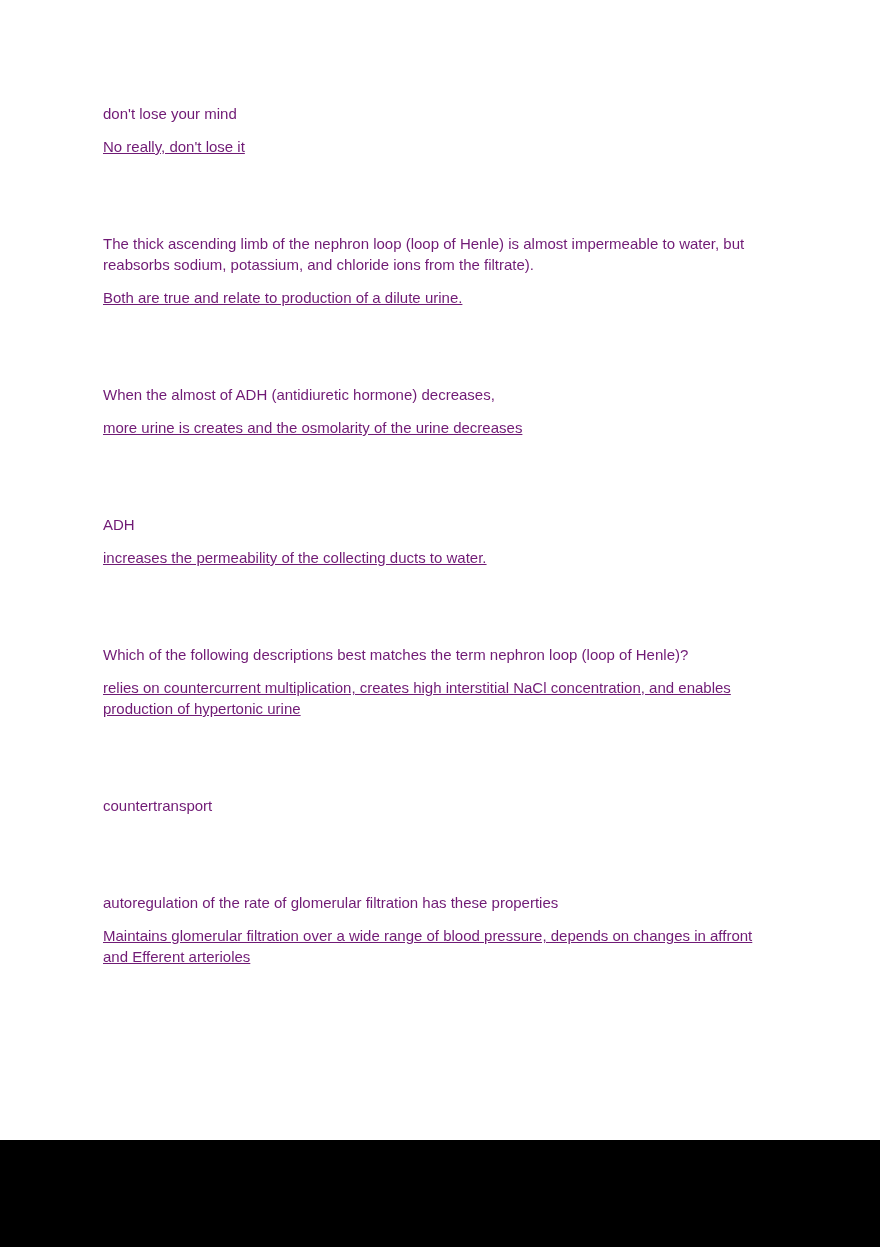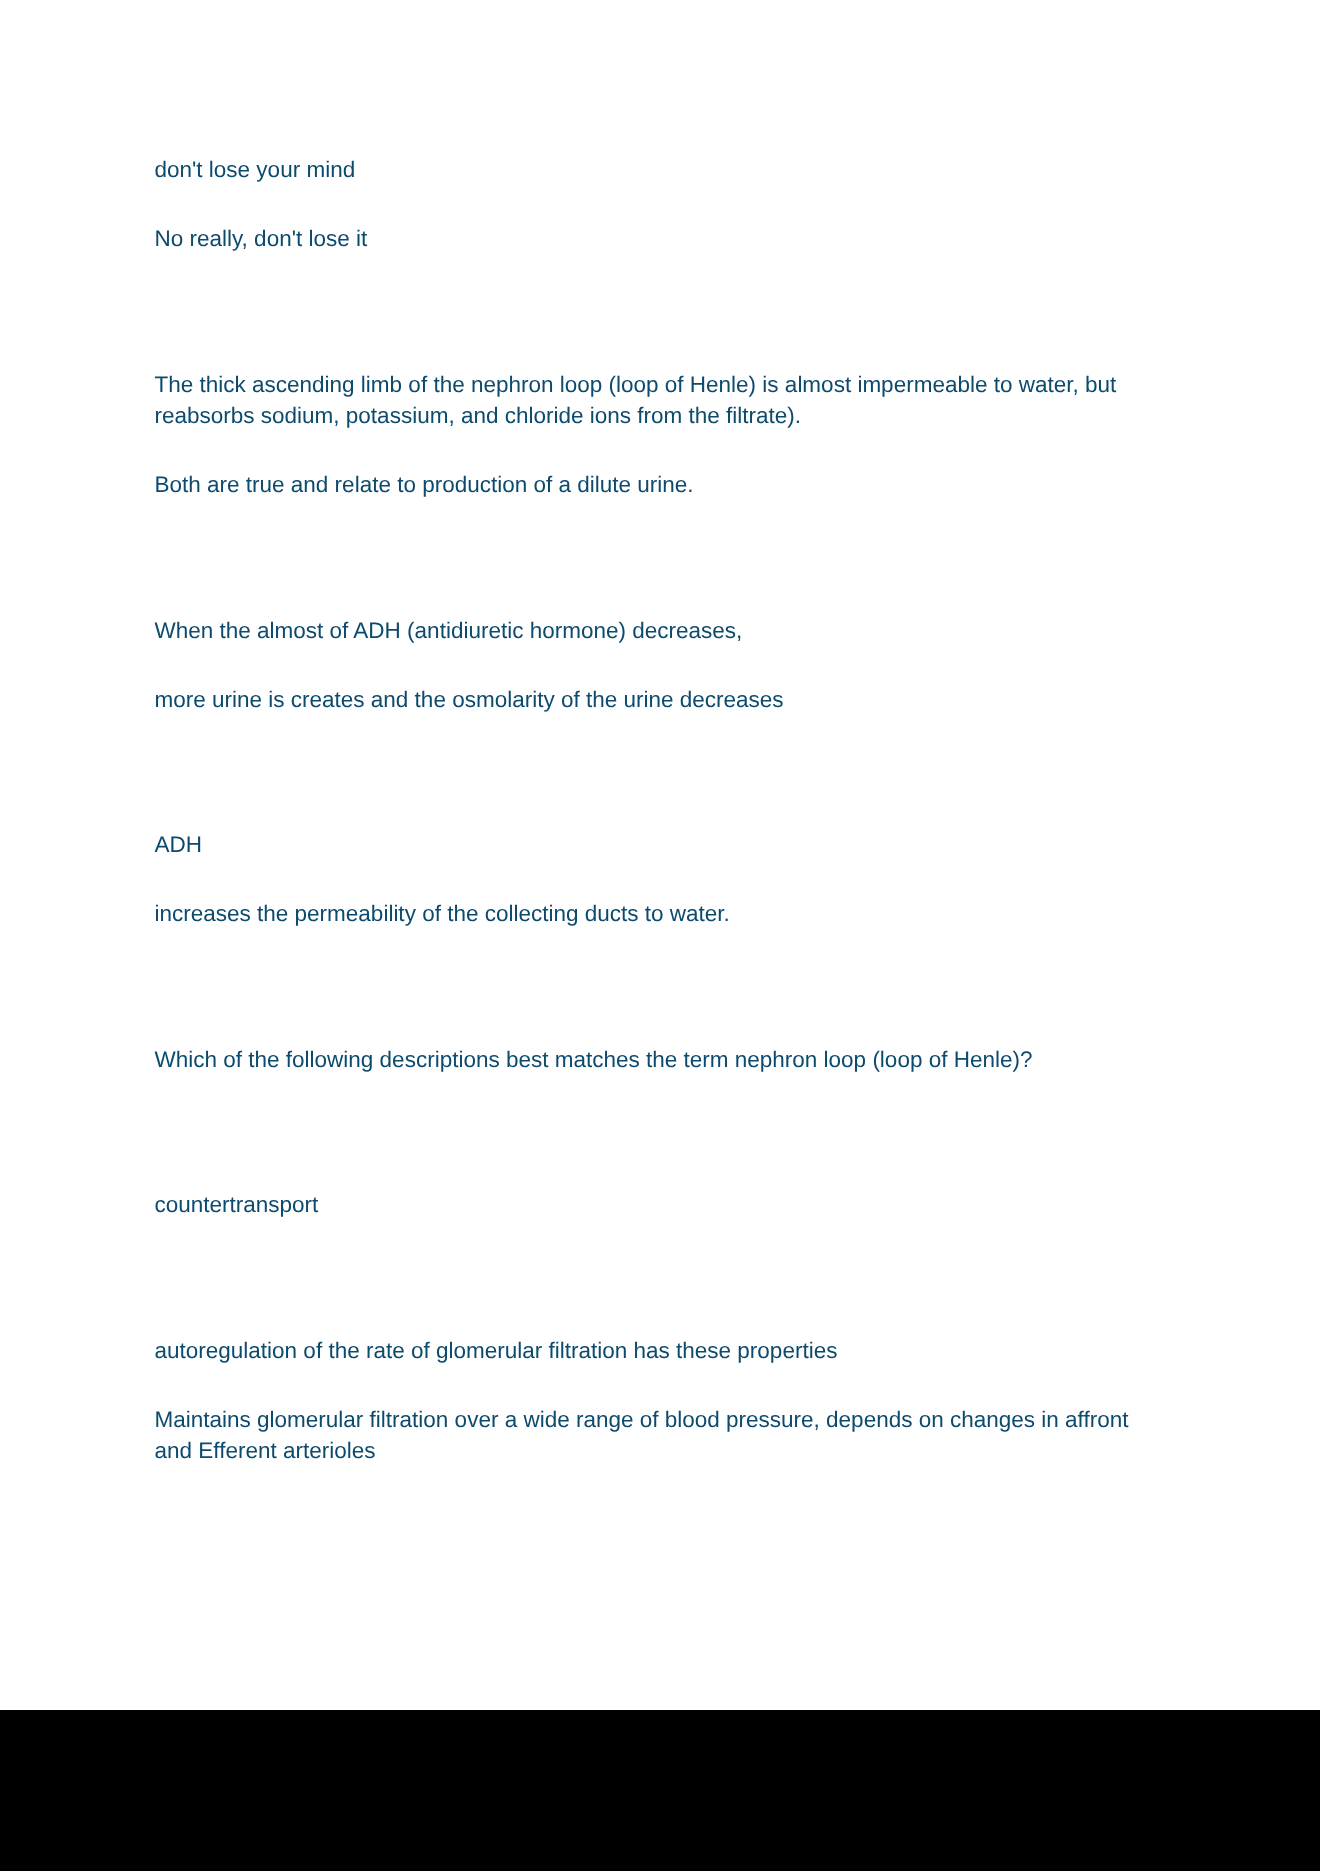--- a/index.html
+++ b/index.html
@@ -12,32 +12,33 @@
     position: relative;
     background: #ffffff;
     font-family: "Liberation Sans", sans-serif;
     overflow: hidden;
   }
   .doc-content {
     position: absolute;
     left: 103px;
     top: 103px;
     width: 678px;
-    color: #0c4a6e;
+    color: #701a75;
     font-size: 15px;
     line-height: 21px;
   }
   .card {
     margin: 0 0 76px 0;
   }
   .card p {
     margin: 0;
   }
   .card p + p {
-    margin-top: 25px;
+    margin-top: 12px;
+    text-decoration: underline;
   }
   .footer-bar {
     position: absolute;
     left: 0;
     top: 1140px;
     width: 880px;
     height: 107px;
     background: #000000;
   }
 </style>
@@ -61,20 +62,21 @@
     <p class="definition">more urine is creates and the osmolarity of the urine decreases</p>
   </div>
 
   <div class="card">
     <p class="term">ADH</p>
     <p class="definition">increases the permeability of the collecting ducts to water.</p>
   </div>
 
   <div class="card">
     <p class="term">Which of the following descriptions best matches the term nephron loop (loop of Henle)?</p>
+    <p class="definition">relies on countercurrent multiplication, creates high interstitial NaCl concentration, and enables production of hypertonic urine</p>
   </div>
 
   <div class="card">
     <p class="definition">countertransport</p>
   </div>
 
   <div class="card">
     <p class="term">autoregulation of the rate of glomerular filtration has these properties</p>
     <p class="definition">Maintains glomerular filtration over a wide range of blood pressure, depends on changes in affront and Efferent arterioles</p>
   </div>

